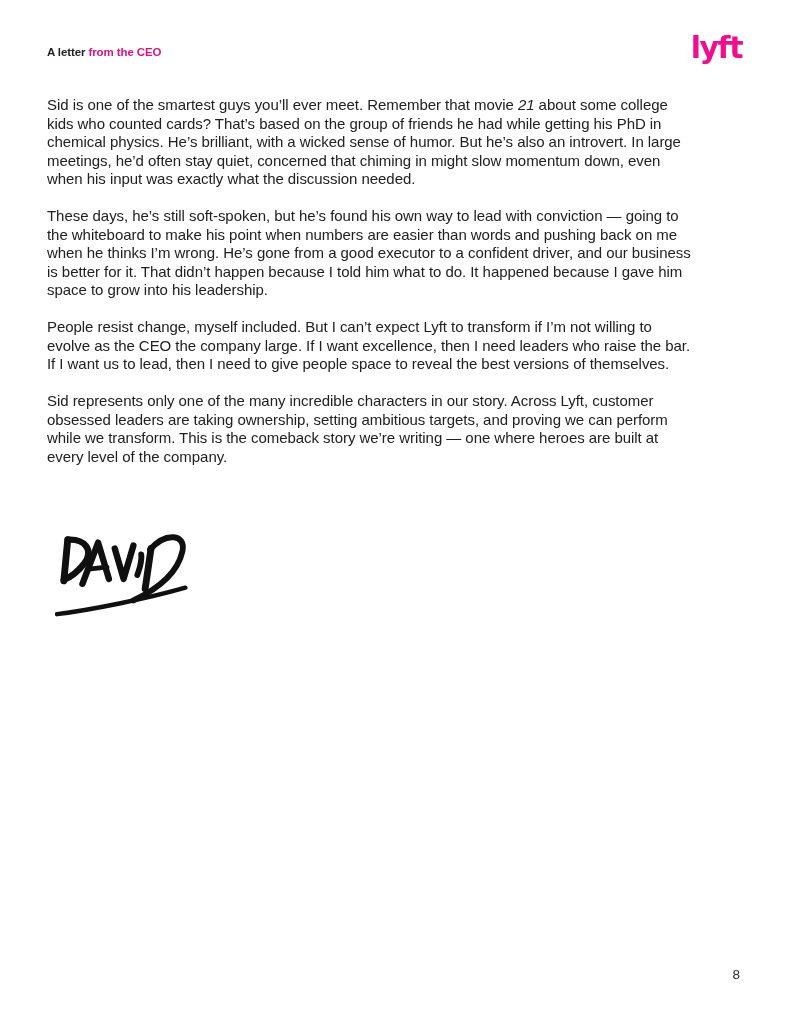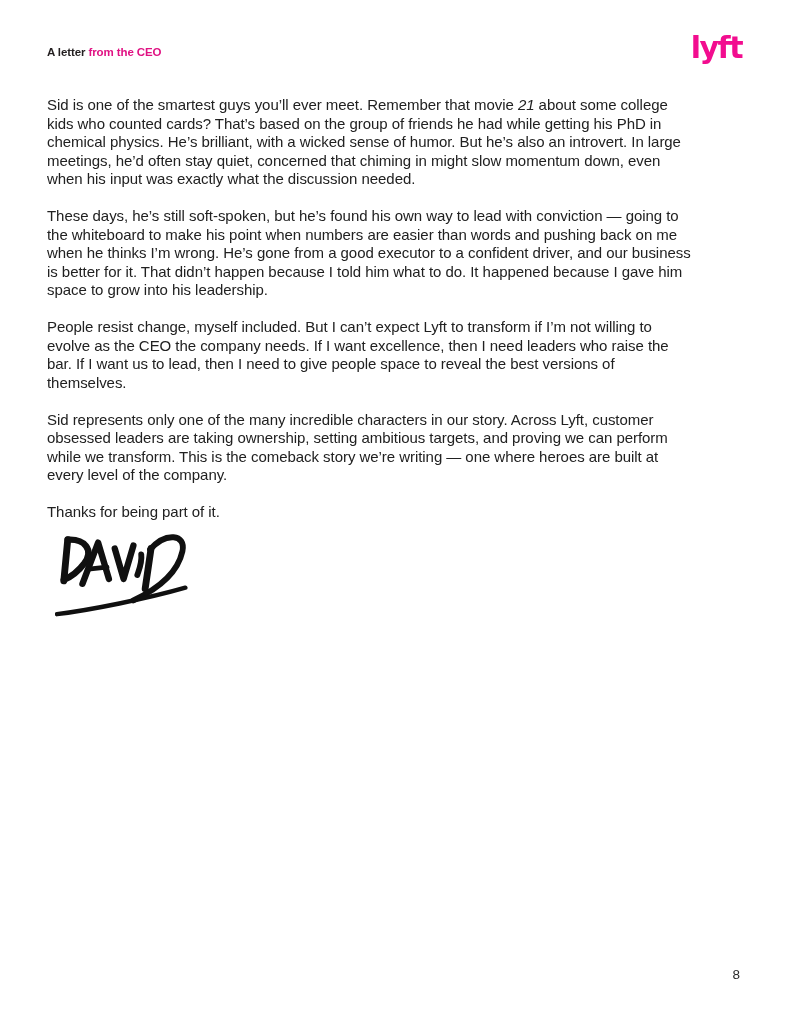--- a/index.html
+++ b/index.html
@@ -77,23 +77,22 @@
 
   <div class="header-title">
     <span>A letter</span><span class="accent"> from the CEO</span>
   </div>
 
   <div class="logo">lyft</div>
 
   <div class="body-text">
     <p><span>Sid is one of the smartest guys you’ll ever meet. Remember that movie </span><em>21</em><span> about some college kids who counted cards? That’s based on the group of friends he had while getting his PhD in chemical physics. He’s brilliant, with a wicked sense of humor. But he’s also an introvert. In large meetings, he’d often stay quiet, concerned that chiming in might slow momentum down, even when his input was exactly what the discussion needed.</span></p>
     <p>These days, he’s still soft-spoken, but he’s found his own way to lead with conviction — going to the whiteboard to make his point when numbers are easier than words and pushing back on me when he thinks I’m wrong. He’s gone from a good executor to a confident driver, and our business is better for it. That didn’t happen because I told him what to do. It happened because I gave him space to grow into his leadership.</p>
-    <p>People resist change, myself included. But I can’t expect Lyft to transform if I’m not willing to evolve as the CEO the company needs. If I want excellence, then I need leaders who raise the bar. If I want us to lead, then I need to give people space to reveal the best versions of themselves.</p>
+    <p>People resist change, myself included. But I can’t expect Lyft to transform if I’m not willing to evolve as the CEO the company large. If I want excellence, then I need leaders who raise the bar. If I want us to lead, then I need to give people space to reveal the best versions of themselves.</p>
     <p>Sid represents only one of the many incredible characters in our story. Across Lyft, customer obsessed leaders are taking ownership, setting ambitious targets, and proving we can perform while we transform. This is the comeback story we’re writing — one where heroes are built at every level of the company.</p>
-    <p>Thanks for being part of it.</p>
   </div>
 
   <div class="signature" role="img" aria-label="David">
     <svg viewBox="0 0 150 90" xmlns="http://www.w3.org/2000/svg">
       <g fill="none" stroke="#101010" stroke-linecap="round" stroke-linejoin="round">
 
         <path d="M13 10 L9 52" stroke-width="7"></path>
         <path d="M13 10 C30 9 40 20 30 34 C24 42 16 48 9 51" stroke-width="6.5"></path>
 
         <path d="M28 55 L44 13 L55 50" stroke-width="6.5"></path>

